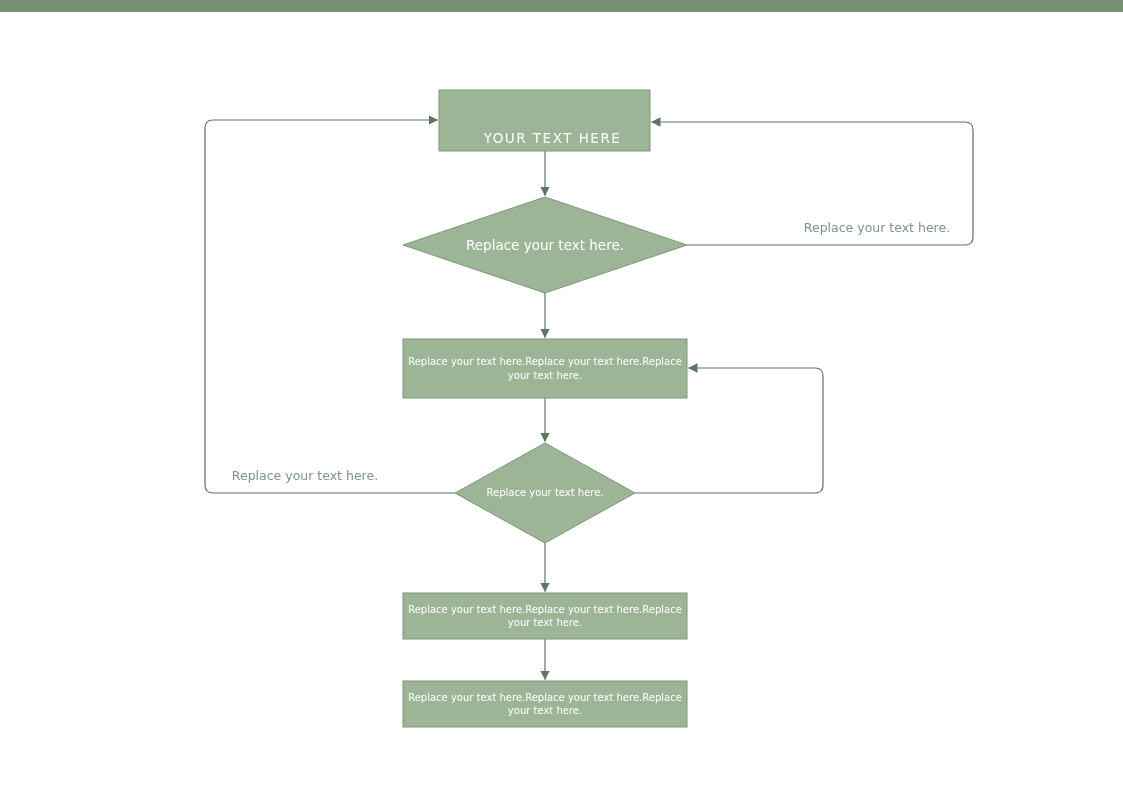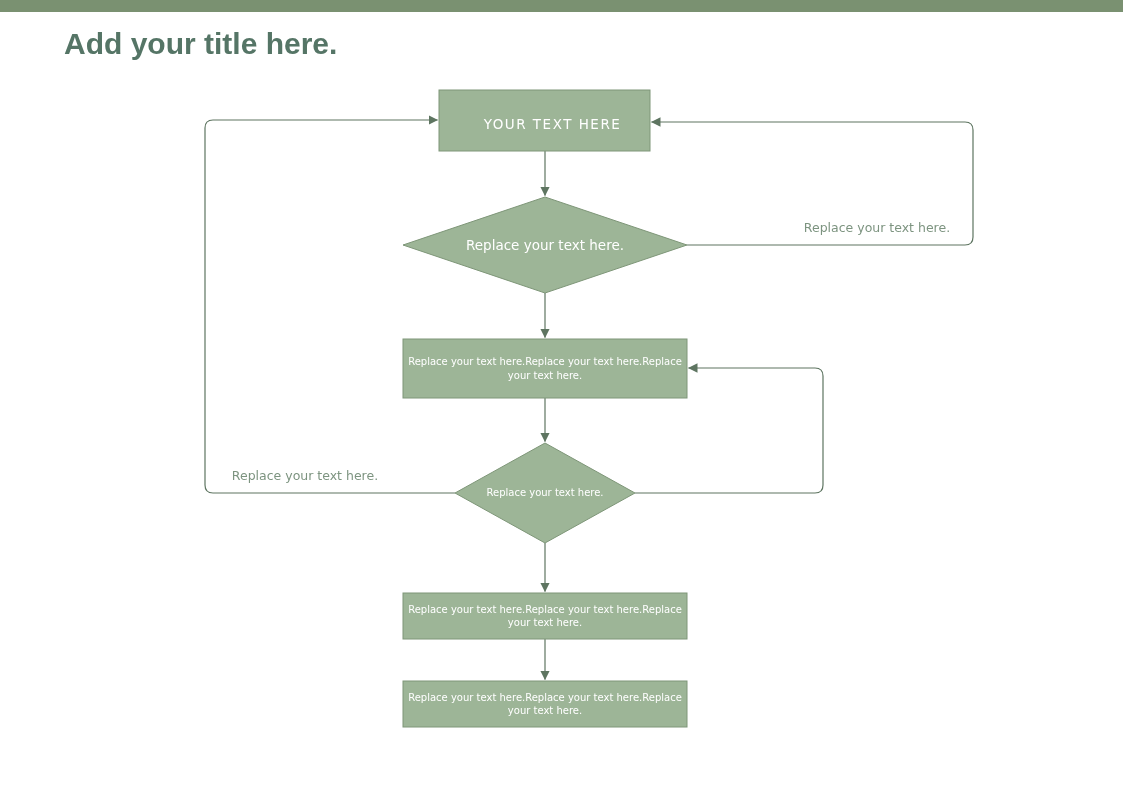--- a/index.html
+++ b/index.html
@@ -41,21 +41,20 @@
     white-space:nowrap;
   }
 </style>
 </head>
 <body>
 
 <div id="canvas">
 
   <div id="top-bar"></div>
 
-  <div id="page-title">Add your title here.</div>
 
   <svg class="flow" width="1123" height="794" viewBox="0 0 1123 794">
     <defs>
       <marker id="arrow" viewBox="0 0 8 8" refX="7.5" refY="4" markerWidth="8" markerHeight="8" orient="auto">
         <path d="M0,0 L8,4 L0,8 z" fill="#5e7561"></path>
       </marker>
     </defs>
 
     <path class="conn" d="M545,151 L545,195.5" marker-end="url(#arrow)"></path>
     <path class="conn" d="M545,293 L545,337.5" marker-end="url(#arrow)"></path>
@@ -67,21 +66,21 @@
     <path class="conn" d="M635,493 L815,493 Q823,493 823,485 L823,376 Q823,368 815,368 L688.5,368" marker-end="url(#arrow)"></path>
 
     <rect class="shape" x="439" y="90" width="211" height="61"></rect>
     <polygon class="shape" points="545,197 687,245 545,293 403,245"></polygon>
     <rect class="shape" x="403" y="339" width="284" height="59"></rect>
     <polygon class="shape" points="545,443 635,493 545,543 455,493"></polygon>
     <rect class="shape" x="403" y="593" width="284" height="46"></rect>
     <rect class="shape" x="403" y="681" width="284" height="46"></rect>
   </svg>
 
-  <div class="overlay start-label" style="left:439px;top:94px;width:227px;height:61px;">YOUR TEXT HERE</div>
+  <div class="overlay start-label" style="left:439px;top:108px;width:227px;height:61px;">YOUR TEXT HERE</div>
 
   <div class="overlay" style="left:405px;top:234px;width:280px;height:22px;font-size:13.5px;">Replace your text here.</div>
 
   <div class="overlay" style="left:407px;top:339px;width:276px;height:59px;">Replace your text here.Replace your text here.Replace your text here.</div>
 
   <div class="overlay" style="left:483px;top:468px;width:124px;height:50px;">Replace your text here.</div>
 
   <div class="overlay" style="left:407px;top:593px;width:276px;height:46px;">Replace your text here.Replace your text here.Replace your text here.</div>
 
   <div class="overlay" style="left:407px;top:681px;width:276px;height:46px;">Replace your text here.Replace your text here.Replace your text here.</div>

